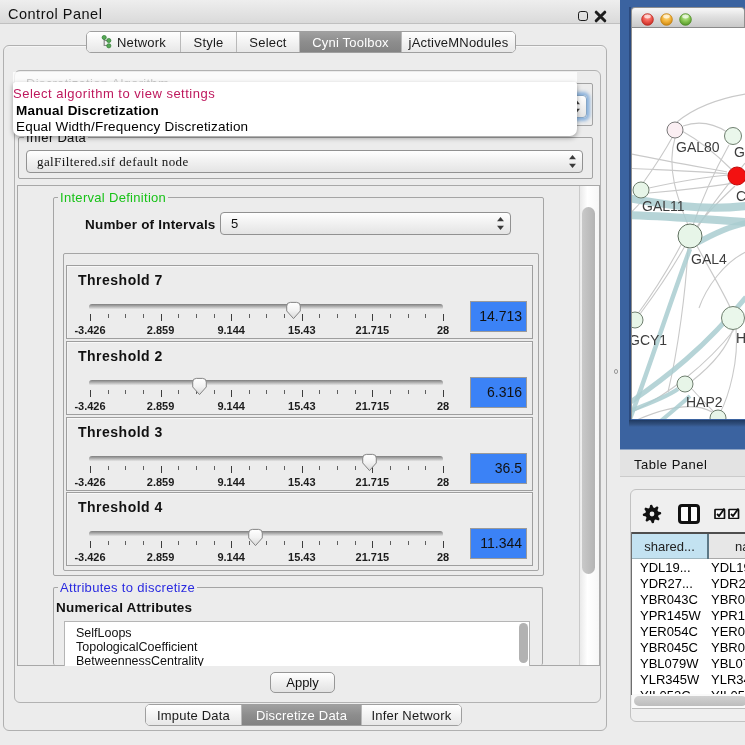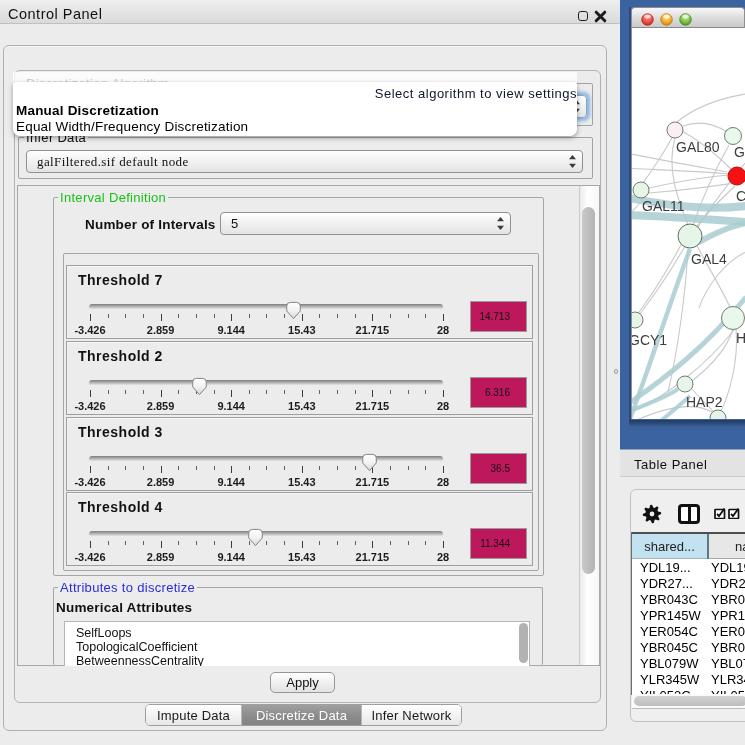--- a/index.html
+++ b/index.html
@@ -21,22 +21,22 @@
   box-shadow:inset 0 1px 0 #f8f8f8, inset 1px 0 0 #f2f2f2; }
 .thlab { position:absolute; font-weight:bold; font-size:14px; letter-spacing:0.5px; color:#111; }
 .track { position:absolute; height:6px; border-radius:3px;
   background:linear-gradient(#7d7d7d,#aeaeae 40%,#e6e6e6 85%,#f2f2f2); }
 .ticksmin { position:absolute; height:4px;
   background:repeating-linear-gradient(90deg,#5f5f5f 0 1px,transparent 1px 17.65px); }
 .ticksmaj { position:absolute; height:7px;
   background:repeating-linear-gradient(90deg,#3c3c3c 0 1px,transparent 1px 70.6px); }
 .tlab { position:absolute; font-size:11px; font-weight:bold; color:#1c1c1c;
   transform:translateX(-50%); white-space:nowrap; }
-.vbox { position:absolute; width:57px; height:31px; background:#be185d; border:1px solid #9a9a9a;
-  font-size:10px; color:#111; text-align:right; line-height:29px; padding-right:16px; }
+.vbox { position:absolute; width:57px; height:31px; background:#3b82f6; border:1px solid #9a9a9a;
+  font-size:14px; color:#111; text-align:right; line-height:29px; padding-right:4px; }
 .thumb { position:absolute; width:15px; height:21px; }
 .row { position:absolute; white-space:nowrap; font-size:13px; color:#000; }
 </style></head><body>
 <div id="page">
 
 <div class="abs" style="left:0;top:0;width:622px;height:745px;background:#ececec;"></div>
 <div class="abs" style="left:0;top:0;width:622px;height:24px;background:linear-gradient(#eeeeee,#dadada);border-bottom:1px solid #c0c0c0;"></div>
 <div class="abs" style="left:8px;top:6px;font-size:14.5px;color:#111;letter-spacing:0.5px;">Control Panel</div>
 <div class="abs" style="left:578px;top:11px;width:10px;height:10px;border:1.7px solid #1c1c1c;border-radius:2.8px;"></div>
 <svg class="abs" style="left:594px;top:10px;" width="13" height="13" viewBox="0 0 13 13">
@@ -169,23 +169,35 @@
 <div class="abs" style="left:76px;top:626px;font-size:12.5px;color:#111;">SelfLoops</div>
 <div class="abs" style="left:76px;top:640px;font-size:12.5px;color:#111;">TopologicalCoefficient</div>
 <div class="abs" style="left:76px;top:654px;font-size:12.5px;color:#111;height:12px;overflow:hidden;">BetweennessCentrality</div>
 <div class="abs" style="left:519px;top:623px;width:9px;height:40px;border-radius:5px;background:#b2b2b2;"></div>
 <div class="abs" style="left:270px;top:672px;width:65px;height:21px;border:1px solid #979797;border-radius:5px;background:linear-gradient(#ffffff,#f0f0f0 50%,#e2e2e2);text-align:center;line-height:19px;font-size:13px;color:#111;">Apply</div>
 <div class="tabrow" style="left:145px;top:704px;">
 <div class="tab" style="width:96px;">Impute Data</div>
 <div class="tab sel" style="width:120px;">Discretize Data</div>
 <div class="tab" style="width:99px;">Infer Network</div>
     </div>
+<div class="tabrow" style="left:86px;top:31px;">
+<div class="tab" style="width:94px;"><svg width="11" height="14" viewBox="0 0 11 14" style="margin-right:5px;">
+<path d="M3.2 3 L3.2 11 M3.2 5.5 L7.5 5.5 M3.2 10.5 L7.5 10.5" stroke="#8a8a8a" stroke-width="1.2" fill="none"></path>
+<circle cx="3.2" cy="2.5" r="2.1" fill="#55a855" stroke="#2e7d32" stroke-width="0.7"></circle>
+<circle cx="7.8" cy="5.5" r="2.1" fill="#55a855" stroke="#2e7d32" stroke-width="0.7"></circle>
+<circle cx="7.8" cy="10.8" r="2.1" fill="#55a855" stroke="#2e7d32" stroke-width="0.7"></circle>
+        </svg>Network</div>
+<div class="tab" style="width:56px;">Style</div>
+<div class="tab" style="width:63px;">Select</div>
+<div class="tab sel" style="width:102px;">Cyni Toolbox</div>
+<div class="tab" style="width:113px;">jActiveMNodules</div>
+    </div>
 <div class="abs" style="left:13px;top:72px;width:564px;height:10px;background:rgba(255,255,255,0.78);z-index:30;"></div>
 <div class="abs" style="left:13px;top:82px;width:564px;height:54px;background:#ffffff;border-radius:2px 2px 7px 7px;box-shadow:0 2px 5px rgba(0,0,0,0.35);z-index:30;"></div>
-<div class="abs" style="left:13px;top:86px;width:564px;text-align:right;font-size:13px;color:#0f172a;letter-spacing:0.5px;z-index:31;">Select algorithm to view settings</div>
+<div class="abs" style="left:13px;top:86px;width:564px;text-align:left;font-size:13px;color:#be185d;letter-spacing:0.5px;z-index:31;">Select algorithm to view settings</div>
 <div class="abs" style="left:16px;top:103px;font-size:13.5px;font-weight:bold;color:#000;letter-spacing:0.2px;z-index:31;">Manual Discretization</div>
 <div class="abs" style="left:16px;top:119px;font-size:13.5px;color:#000;letter-spacing:0.2px;z-index:31;">Equal Width/Frequency Discretization</div>
 <div class="abs" style="left:614px;top:369px;width:4px;height:5px;border:1px solid #9a9a9a;border-radius:2px;"></div>
 <div class="abs" style="left:620px;top:0;width:125px;height:450px;background:#3b63a0;"></div>
 <div class="abs" style="left:629px;top:7px;width:2px;height:413px;background:rgba(25,45,85,0.45);"></div>
 <div class="abs" style="left:631px;top:7px;width:114px;height:21px;background:linear-gradient(#f8f8f8,#e0e0e0 45%,#c9c9c9);border:1px solid #8f8f8f;border-bottom:1px solid #8a8a8a;border-radius:4px 4px 0 0;"></div>
 <svg class="abs" style="left:641px;top:12.5px;" width="13" height="13" viewBox="0 0 14 14">
 <defs>
         <radialGradient id="tl648" cx="0.5" cy="0.3" r="0.75">
 <stop offset="0" stop-color="#ff9a8f"></stop>

